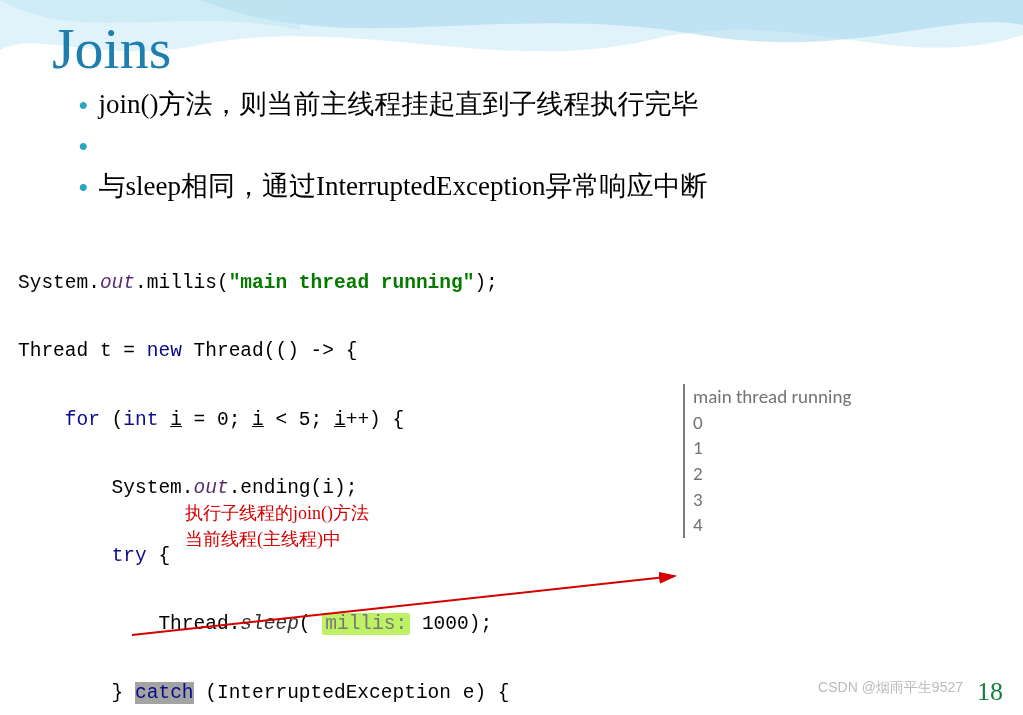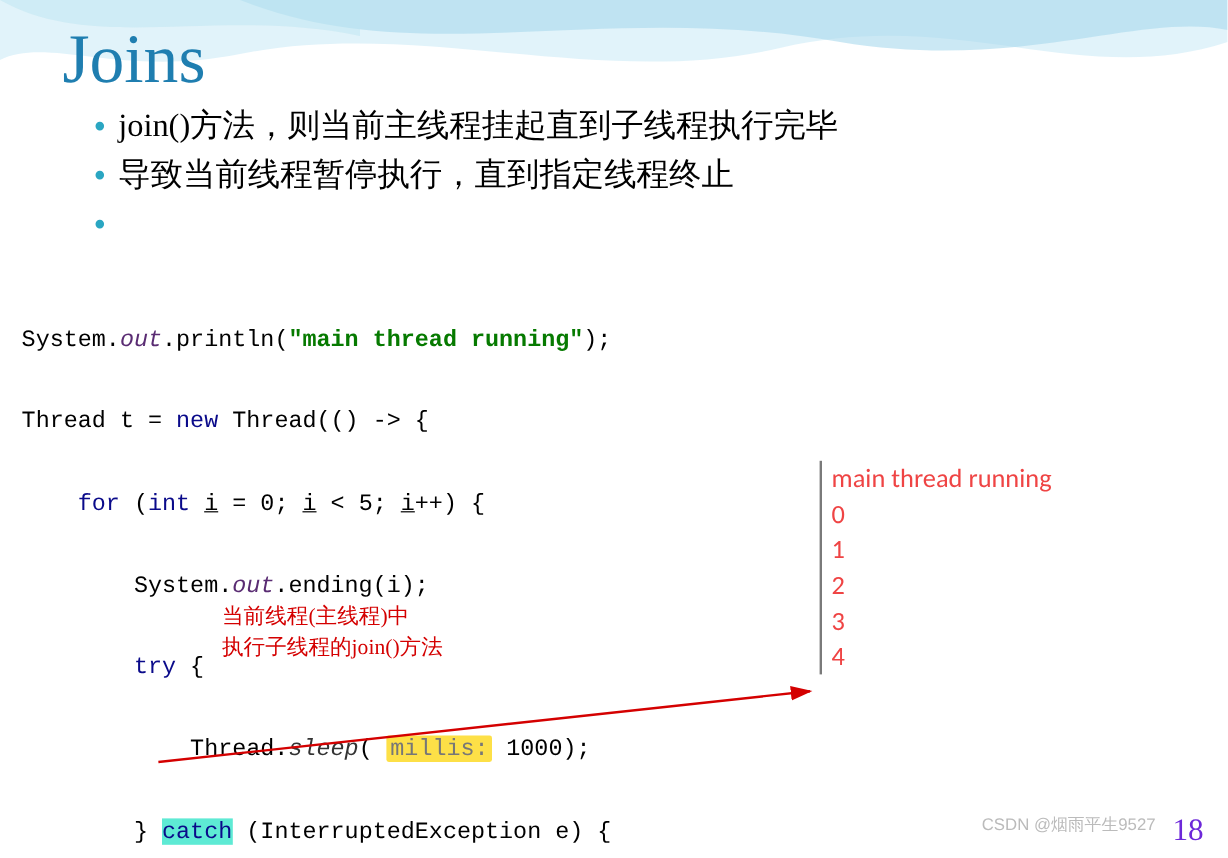--- a/index.html
+++ b/index.html
@@ -55,45 +55,45 @@
     font-family: Consolas, "Courier New", monospace;
     font-size: 19.5px;
     color: #000;
     line-height: 1.75;
     white-space: pre;
   }
   .kw { color: #0a0a8a; font-weight: normal; }
   .out-it { color: #5a2c73; font-style: italic; text-align: center; }
   .sleep-it { color: #333; font-style: italic; }
   .str { color: #067a00; font-weight: bold; }
-  .hint-bg { background: #fde047; color: #777; padding: 0 3px; border-radius: 2px; }
-  .hl { background: #5eead4; }
+  .hint-bg { background: #bef264; color: #777; padding: 0 3px; border-radius: 2px; }
+  .hl { background: #a3a3a3; }
   .red-note {
     color: #d40000;
     font-family: "SimSun", serif;
     font-size: 18px;
     line-height: 1.45;
   }
   .output-box {
     position: absolute;
     top: 384px;
     left: 683px;
     width: 220px;
     border-left: 2px solid #7a7a7a;
     padding-left: 8px;
     font-family: Calibri, Arial, sans-serif;
-    font-size: 22px;
-    color: #ef4444;
+    font-size: 19px;
+    color: #737373;
     line-height: 1.35;
   }
   .slide-num {
     position: absolute;
     bottom: 8px;
     right: 20px;
-    color: #6d28d9;
+    color: #15803d;
     font-family: Georgia, serif;
     font-size: 26px;
   }
   .watermark {
     position: absolute;
     bottom: 18px;
     right: 60px;
     color: #bbb;
     font-family: Arial, sans-serif;
     font-size: 14px;
@@ -122,46 +122,46 @@
 
 <div class="title">Joins</div>
 
 <div class="bullets">
   <div class="bullet">
       <span class="bul">•</span>
       <span>join()方法，则当前主线程挂起直到子线程执行完毕</span>
     </div>
   <div class="bullet">
       <span class="bul">•</span>
-      <span>导致当前线程暂停执行，直到指定线程终止</span>
     </div>
   <div class="bullet">
       <span class="bul">•</span>
+      <span>与sleep相同，通过InterruptedException异常响应中断</span>
     </div>
 </div>
 
 <div class="code-area">
-<span class="code-line"><span>System.</span><span class="out-it">out</span><span>.println(</span><span class="str">"main thread running"</span><span>);</span></span>
+<span class="code-line"><span>System.</span><span class="out-it">out</span><span>.millis(</span><span class="str">"main thread running"</span><span>);</span></span>
 <span class="code-line"><span>Thread t = </span><span class="kw">new</span><span> Thread(() -&gt; {</span></span>
 <span class="code-line"><span>    </span><span class="kw">for</span><span> (</span><span class="kw">int</span><span> </span><u><span>i</span></u><span> = 0; </span><u><span>i</span></u><span> &lt; 5; </span><u><span>i</span></u><span>++) {</span></span>
 <span class="code-line"><span>        System.</span><span class="out-it">out</span><span>.ending(i);</span></span>
 <span class="code-line"><span>        </span><span class="kw">try</span><span> {</span></span>
 <span class="code-line"><span>            Thread.</span><span class="sleep-it">sleep</span><span>( </span><span class="hint-bg">millis:</span><span> 1000);</span></span>
 <span class="code-line"><span>        } </span><span class="kw hl">catch</span><span> (InterruptedException e) {</span></span>
 
 
 
 
 
 
 </div>
 
 <div class="red-box red-note">
+  <div>执行子线程的join()方法</div>
   <div>当前线程(主线程)中</div>
-  <div>执行子线程的join()方法</div>
 </div>
 
 <div class="output-box">
   <div>main thread running</div>
   <div>0</div>
   <div>1</div>
   <div>2</div>
   <div>3</div>
   <div>4</div>
 </div>

